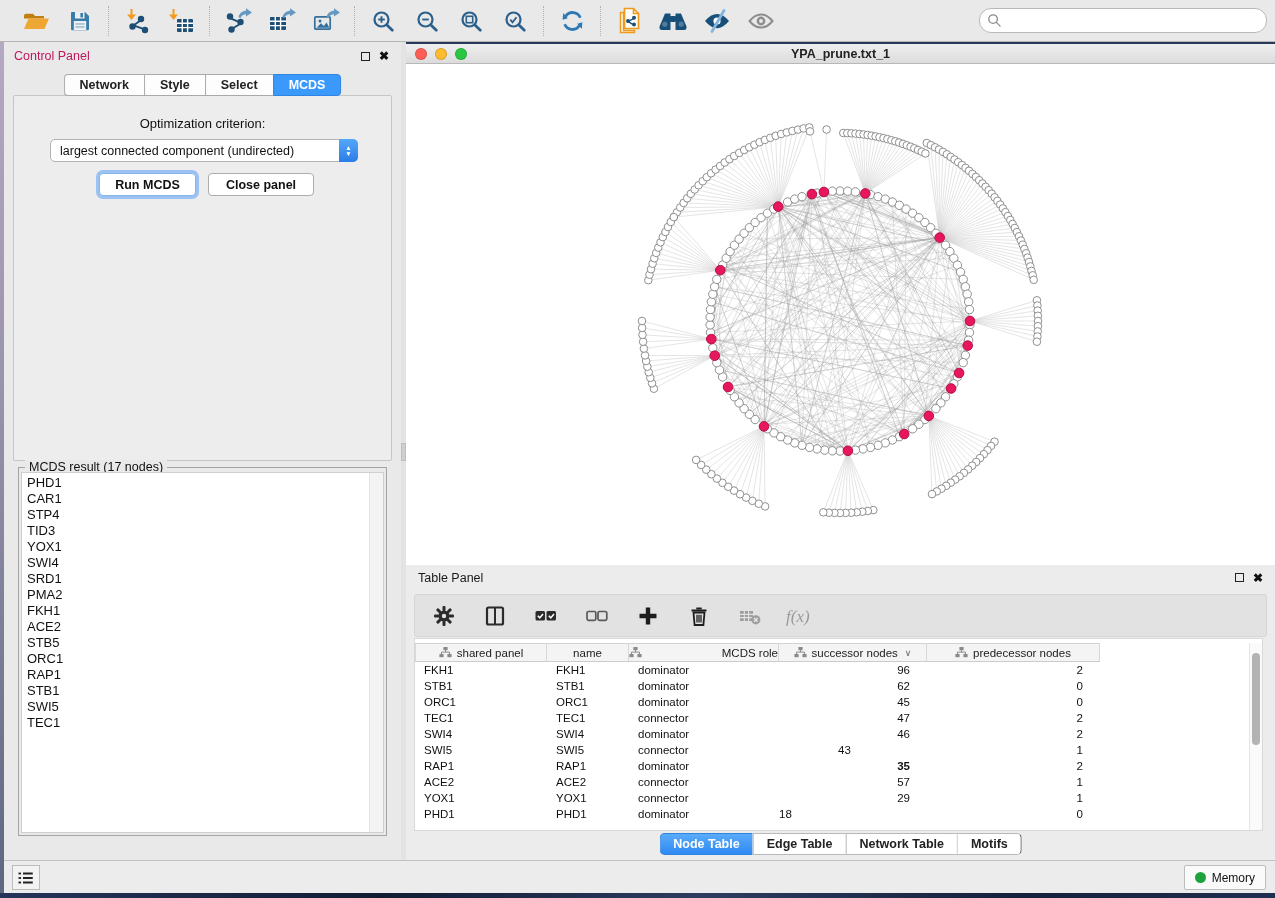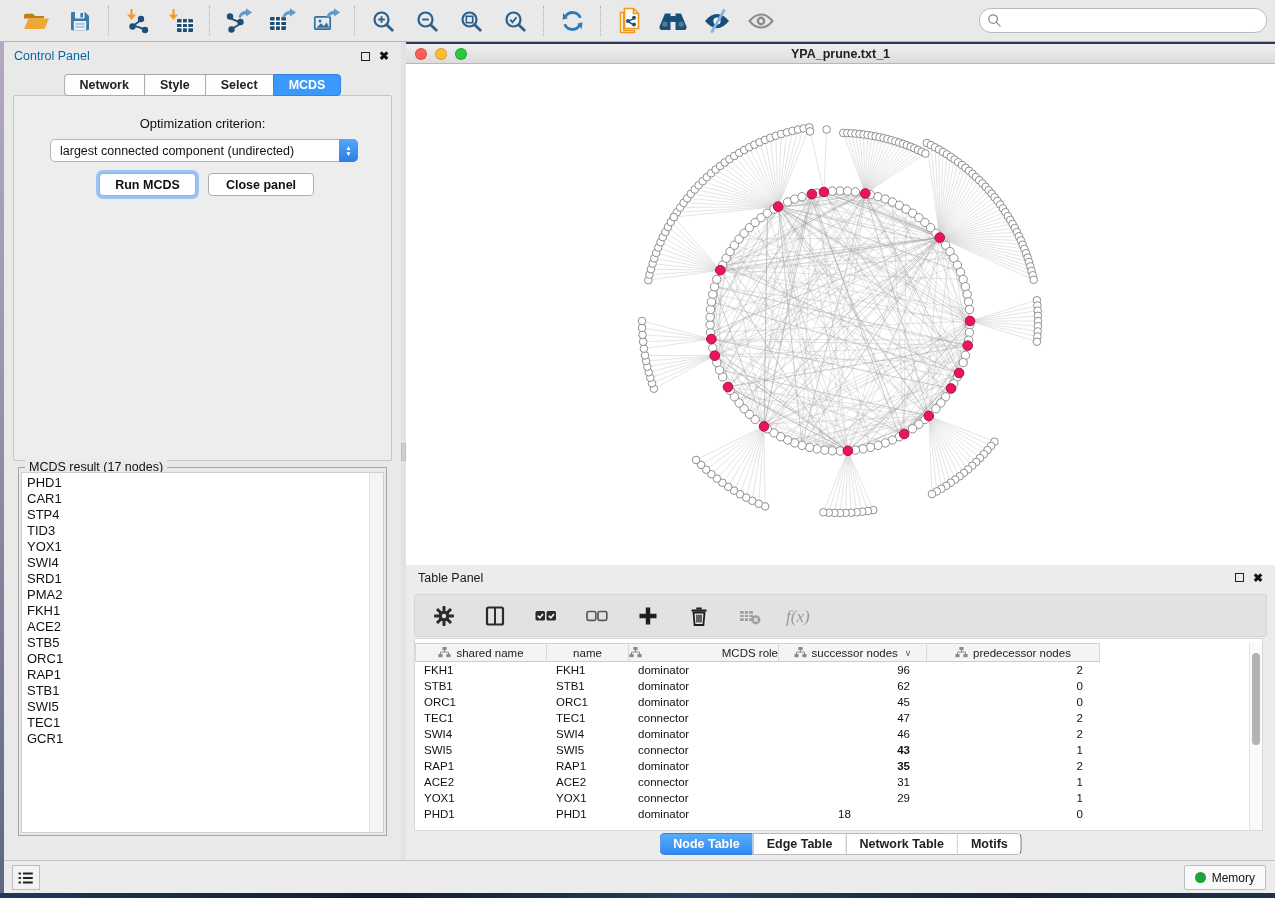--- a/index.html
+++ b/index.html
@@ -19,21 +19,21 @@
   #toolbar-search input { border:none; outline:none; flex:1; font-size:12px; background:transparent; }
 
   
   #left-sliver { left:0; top:42px; width:4px; height:856px; background:linear-gradient(180deg,#b5a8c2,#9a93ad 40%,#5d6780); }
   #bottom-wallpaper { left:0; top:893px; width:1275px; height:5px;
     background:linear-gradient(90deg,#25355a,#121d33 30%,#2c3d60 55%,#15213a 80%,#202f4f); }
 
   
   #control-panel { left:4px; top:42px; width:397px; height:818px; background:#e9e9e9; }
   #cp-title-row { position:absolute; left:0; top:0; width:100%; height:28px; display:flex; align-items:center; }
-  #cp-title { font-size:12.5px; color:#0369a1; padding-left:10px; }
+  #cp-title { font-size:12.5px; color:#be185d; padding-left:10px; }
   .win-btns { margin-left:auto; display:flex; align-items:center; gap:9px; padding-right:12px; }
   .float-box { width:9px; height:9px; border:1.4px solid #222; }
   .close-x { font-size:12px; font-weight:bold; color:#111; line-height:1; }
   #cp-tabs { position:absolute; left:50%; transform:translateX(-50%); top:32px; display:flex; z-index:2; }
   .cp-tab { height:22px; display:flex; align-items:center; padding:0 15px; font-size:12.5px; font-weight:600;
     color:#222; background:#fdfdfd; border:1px solid #a9a9a9; border-right:none; }
   .cp-tab:first-child { border-radius:4px 0 0 4px; }
   .cp-tab:last-child { border-radius:0 4px 4px 0; border-right:1px solid #a9a9a9; }
   .cp-tab.active { background:#3b99fc; color:#fff; border-color:#2f84e0; }
   #cp-content { position:absolute; left:9px; top:53px; width:379px; height:366px;
@@ -352,21 +352,20 @@
           <div>SRD1</div>
           <div>PMA2</div>
           <div>FKH1</div>
           <div>ACE2</div>
           <div>STB5</div>
           <div>ORC1</div>
           <div>RAP1</div>
           <div>STB1</div>
           <div>SWI5</div>
           <div>TEC1</div>
-          <div>GCR1</div>
         </div>
       <div id="result-scroll"></div>
     </div>
   </div>
 </div>
 
 <div id="split-divider" class="abs">
   <div id="split-grip"></div>
 </div>
 
@@ -1218,21 +1217,21 @@
           <span class="ticon">
             <svg width="13" height="11" viewBox="0 0 13 11">
               <g fill="#8a8a8a">
                 <rect x="4.4" y="0" width="4.2" height="3.2"></rect>
                 <rect x="0.4" y="7" width="4.2" height="3.2"></rect>
                 <rect x="8.4" y="7" width="4.2" height="3.2"></rect>
               </g>
               <path d="M6.5 3.2v1.9M2.5 7V5.1h8V7" fill="none" stroke="#8a8a8a" stroke-width="1"></path>
             </svg>
           </span>
-          <span>shared name</span>
+          <span>shared panel</span>
         </div>
         <div class="th" style="width: 82px;">
           <span>name</span>
         </div>
         <div class="th" style="width: 150px; justify-content: space-between;">
           <span class="ticon">
             <svg width="13" height="11" viewBox="0 0 13 11">
               <g fill="#8a8a8a">
                 <rect x="4.4" y="0" width="4.2" height="3.2"></rect>
                 <rect x="0.4" y="7" width="4.2" height="3.2"></rect>
@@ -1304,49 +1303,49 @@
           <div class="td" style="width: 132px; text-align: left; padding-left: 9px; padding-right: 0px;">SWI4</div>
           <div class="td" style="width: 82px; text-align: left; padding-left: 9px; padding-right: 0px;">SWI4</div>
           <div class="td" style="width: 150px; text-align: left; padding-left: 9px; padding-right: 0px;">dominator</div>
           <div class="td" style="width: 148px; text-align: right; padding-left: 0px; padding-right: 17px;">46</div>
           <div class="td" style="width: 173px; text-align: right; padding-left: 0px; padding-right: 17px;">2</div>
         </div>
         <div class="tr">
           <div class="td" style="width: 132px; text-align: left; padding-left: 9px; padding-right: 0px;">SWI5</div>
           <div class="td" style="width: 82px; text-align: left; padding-left: 9px; padding-right: 0px;">SWI5</div>
           <div class="td" style="width: 150px; text-align: left; padding-left: 9px; padding-right: 0px;">connector</div>
-          <div class="td" style="width: 148px; text-align: right; padding-left: 0px; padding-right: 17px; font-weight: bold;">43</div>
+          <div class="td" style="width: 148px; text-align: center; padding-left: 0px; padding-right: 17px;">43</div>
           <div class="td" style="width: 173px; text-align: right; padding-left: 0px; padding-right: 17px;">1</div>
         </div>
         <div class="tr">
           <div class="td" style="width: 132px; text-align: left; padding-left: 9px; padding-right: 0px;">RAP1</div>
           <div class="td" style="width: 82px; text-align: left; padding-left: 9px; padding-right: 0px;">RAP1</div>
           <div class="td" style="width: 150px; text-align: left; padding-left: 9px; padding-right: 0px;">dominator</div>
           <div class="td" style="width: 148px; text-align: right; padding-left: 0px; padding-right: 17px; font-weight: bold;">35</div>
           <div class="td" style="width: 173px; text-align: right; padding-left: 0px; padding-right: 17px;">2</div>
         </div>
         <div class="tr">
           <div class="td" style="width: 132px; text-align: left; padding-left: 9px; padding-right: 0px;">ACE2</div>
           <div class="td" style="width: 82px; text-align: left; padding-left: 9px; padding-right: 0px;">ACE2</div>
           <div class="td" style="width: 150px; text-align: left; padding-left: 9px; padding-right: 0px;">connector</div>
-          <div class="td" style="width: 148px; text-align: right; padding-left: 0px; padding-right: 17px;">31</div>
+          <div class="td" style="width: 148px; text-align: right; padding-left: 0px; padding-right: 17px;">57</div>
           <div class="td" style="width: 173px; text-align: right; padding-left: 0px; padding-right: 17px;">1</div>
         </div>
         <div class="tr">
           <div class="td" style="width: 132px; text-align: left; padding-left: 9px; padding-right: 0px;">YOX1</div>
           <div class="td" style="width: 82px; text-align: left; padding-left: 9px; padding-right: 0px;">YOX1</div>
           <div class="td" style="width: 150px; text-align: left; padding-left: 9px; padding-right: 0px;">connector</div>
           <div class="td" style="width: 148px; text-align: right; padding-left: 0px; padding-right: 17px;">29</div>
           <div class="td" style="width: 173px; text-align: right; padding-left: 0px; padding-right: 17px;">1</div>
         </div>
         <div class="tr">
           <div class="td" style="width: 132px; text-align: left; padding-left: 9px; padding-right: 0px;">PHD1</div>
           <div class="td" style="width: 82px; text-align: left; padding-left: 9px; padding-right: 0px;">PHD1</div>
           <div class="td" style="width: 150px; text-align: left; padding-left: 9px; padding-right: 0px;">dominator</div>
-          <div class="td" style="width: 148px; text-align: center; padding-left: 0px; padding-right: 17px;">18</div>
+          <div class="td" style="width: 148px; text-align: left; padding-left: 0px; padding-right: 17px;">18</div>
           <div class="td" style="width: 173px; text-align: right; padding-left: 0px; padding-right: 17px;">0</div>
         </div>
       </div>
     <div id="table-scroll">
         <div id="table-thumb"></div>
       </div>
   </div>
   <div id="tp-tabs">
       <span class="tp-tab active">Node Table</span>
       <span class="tp-tab">Edge Table</span>

